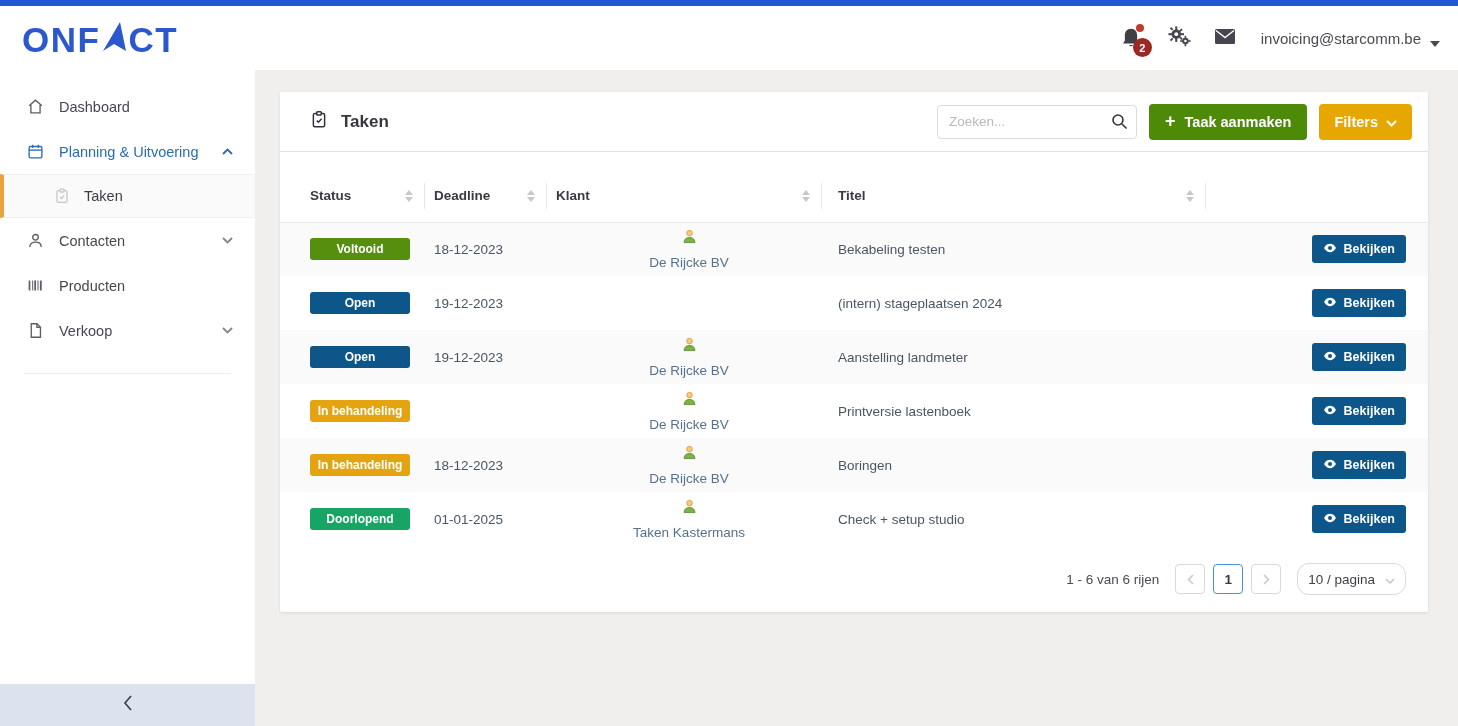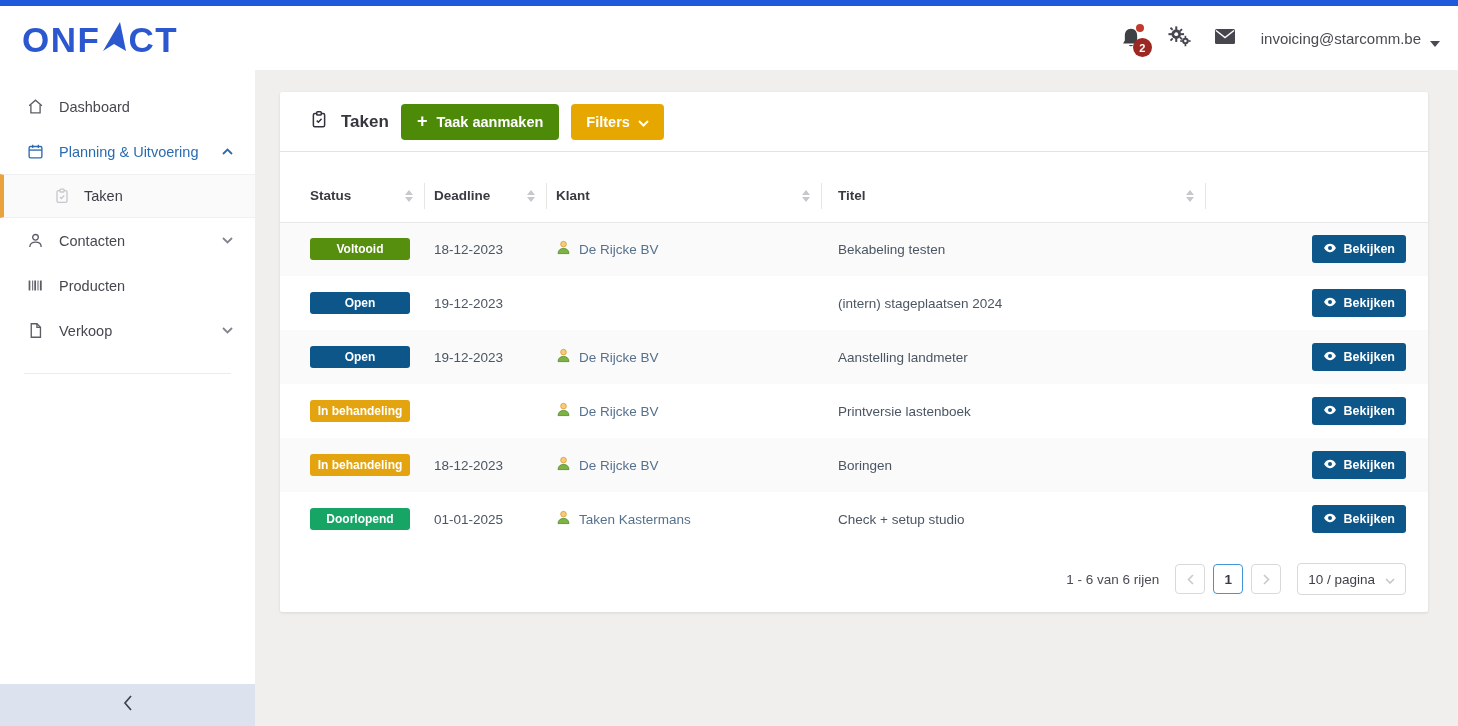--- a/index.html
+++ b/index.html
@@ -109,39 +109,39 @@
   .sort { display:flex; flex-direction:column; gap:2px; }
   .sort i { width:0; height:0; border-left:4.5px solid transparent; border-right:4.5px solid transparent; }
   .sort .up { border-bottom:5px solid #c7c7cc; }
   .sort .down { border-top:5px solid #c7c7cc; }
   tbody td { height:54px; font-size:13.5px; color:#4b5663; vertical-align:middle; }
   tbody tr:nth-child(odd) { background:#fafafa; }
   .badge {
     display:inline-block; width:100px; text-align:center; padding:4px 0;
     border-radius:3px; color:#fff; font-size:12px; font-weight:bold; cursor:default;
   }
-  .klant-link { display:flex; align-items:center; gap:8px; color:#56718e; cursor:pointer; }
+  .klant-link { display:flex; align-items:center; gap:8px; color:#56718e; cursor:pointer;flex-direction:column; }
   td.col-actions { text-align:right; padding-right:22px; }
   .btn-view {
     display:inline-flex; align-items:center; gap:7px; background:#0d568a; color:#fff;
     font-size:12.5px; font-weight:bold; padding:7px 11px; border-radius:3px;
   }
   
   .pagination {
     display:flex; align-items:center; justify-content:flex-end; gap:8px;
     padding:12px 22px 0 0; height:54px;
   }
   .pg-summary { font-size:13.5px; color:#4b4b55; margin-right:8px; }
   .pg-btn {
     width:30px; height:30px; background:#fff; border:1px solid #d9d9d9; border-radius:4px;
     display:flex; align-items:center; justify-content:center; font-size:13px; color:#c9c9ce; cursor:pointer;
   }
   .pg-current { border-color:#3f97d9; color:#3a3a42; font-weight:bold; font-size:13.5px; }
   .pg-size {
-    height:32px; min-width:106px; background:#fff; border:1px solid #d9d9d9; border-radius:4px;
+    height:32px; min-width:106px; background:#fff; border:1px solid #d9d9d9; border-radius:12px;
     display:flex; align-items:center; justify-content:space-between; gap:10px;
     padding:0 10px; font-size:13.5px; color:#3f3f49; cursor:pointer; margin-left:8px;
   }
 </style>
 </head>
 <body>
 
 <div class="topbar"></div>
 
 <div class="appheader">
@@ -314,20 +314,29 @@
         <span>
           <svg width="18" height="19" viewBox="0 0 24 24" fill="none" stroke="#33333c" stroke-width="2">
               <rect x="4.5" y="4" width="15" height="17.5" rx="2"></rect>
               <rect x="9" y="1.8" width="6" height="4.2" rx="1" fill="#ffffff"></rect>
               <path d="M9 13.5 l2.2 2.2 l4.2 -4.6"></path>
             </svg>
         </span>
         <h1 class="page-title">Taken</h1>
       </div>
 
+      <div class="search-box">
+        <input type="text" placeholder="Zoeken..." style="">
+        <span class="search-icon">
+          <svg width="17" height="17" viewBox="0 0 17 17" fill="none" stroke="#33333c" stroke-width="1.6">
+              <circle cx="7" cy="7" r="5"></circle>
+              <path d="M11 11 L15.5 15.5"></path>
+            </svg>
+        </span>
+      </div>
 
       <button class="btn btn-create">
         <span class="plus">+</span>
         <span>Taak aanmaken</span>
       </button>
 
       <button class="btn btn-filters">
         <span>Filters</span>
         <span>
           <svg width="11" height="7" viewBox="0 0 11 7" fill="none" stroke="#ffffff" stroke-width="2">

